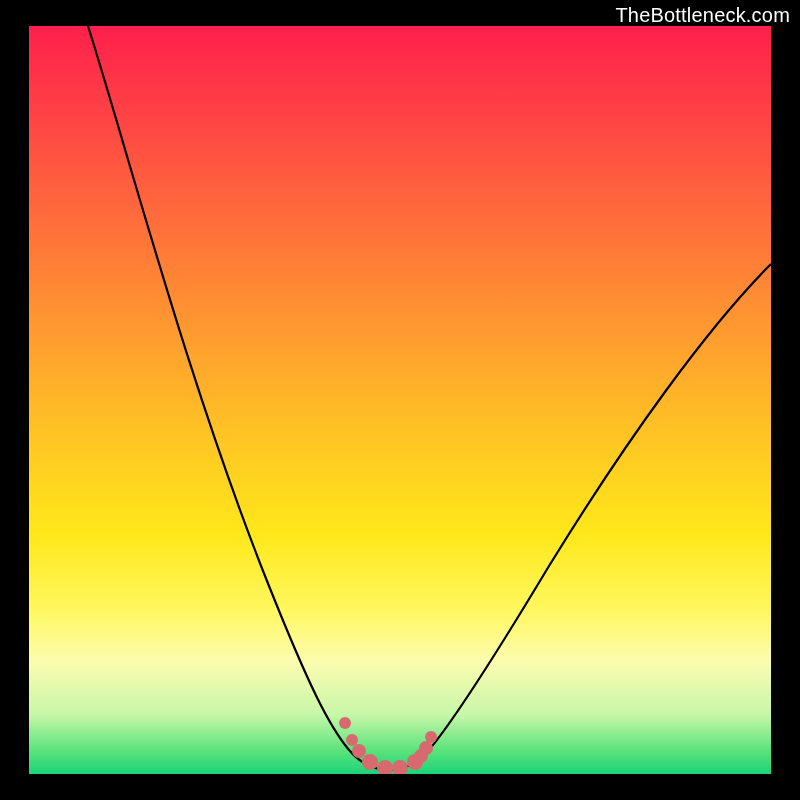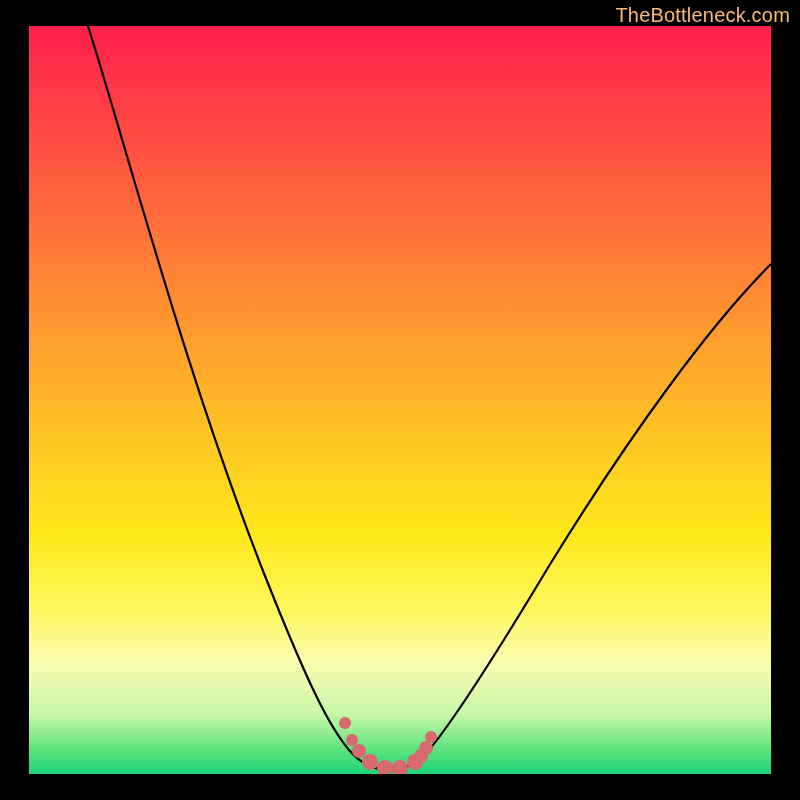--- a/index.html
+++ b/index.html
@@ -38,21 +38,21 @@
     );
   }
   .curve-svg {
     position: absolute;
     inset: 0;
   }
   .watermark {
     position: absolute;
     top: 4px;
     right: 10px;
-    color: #fdba74;
+    color: #ffffff;
     font-size: 20px;
     letter-spacing: 0.2px;
     font-weight: 500;
   }
 </style>
 </head>
 <body>
 
 <div class="frame">
   <div class="gradient"></div>

